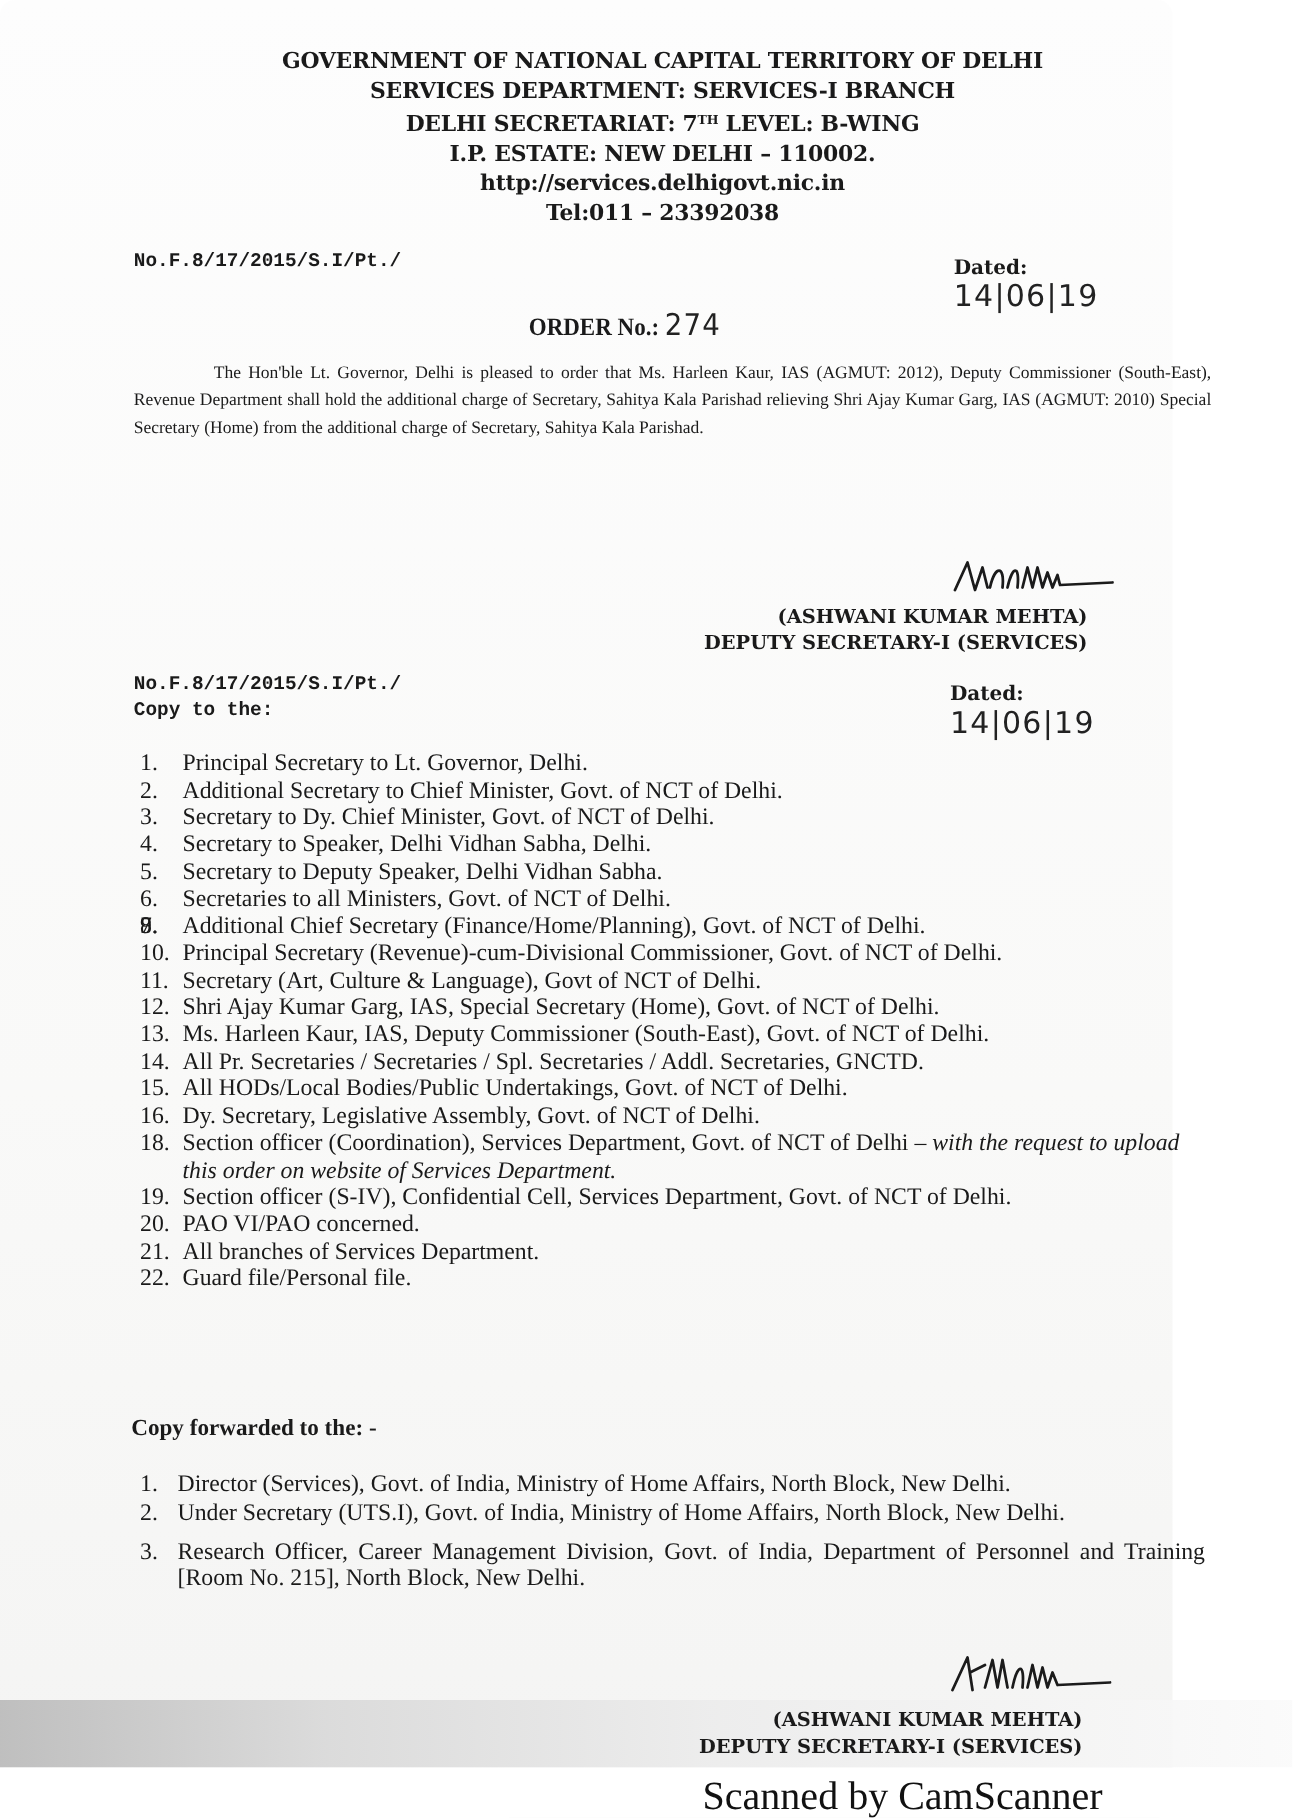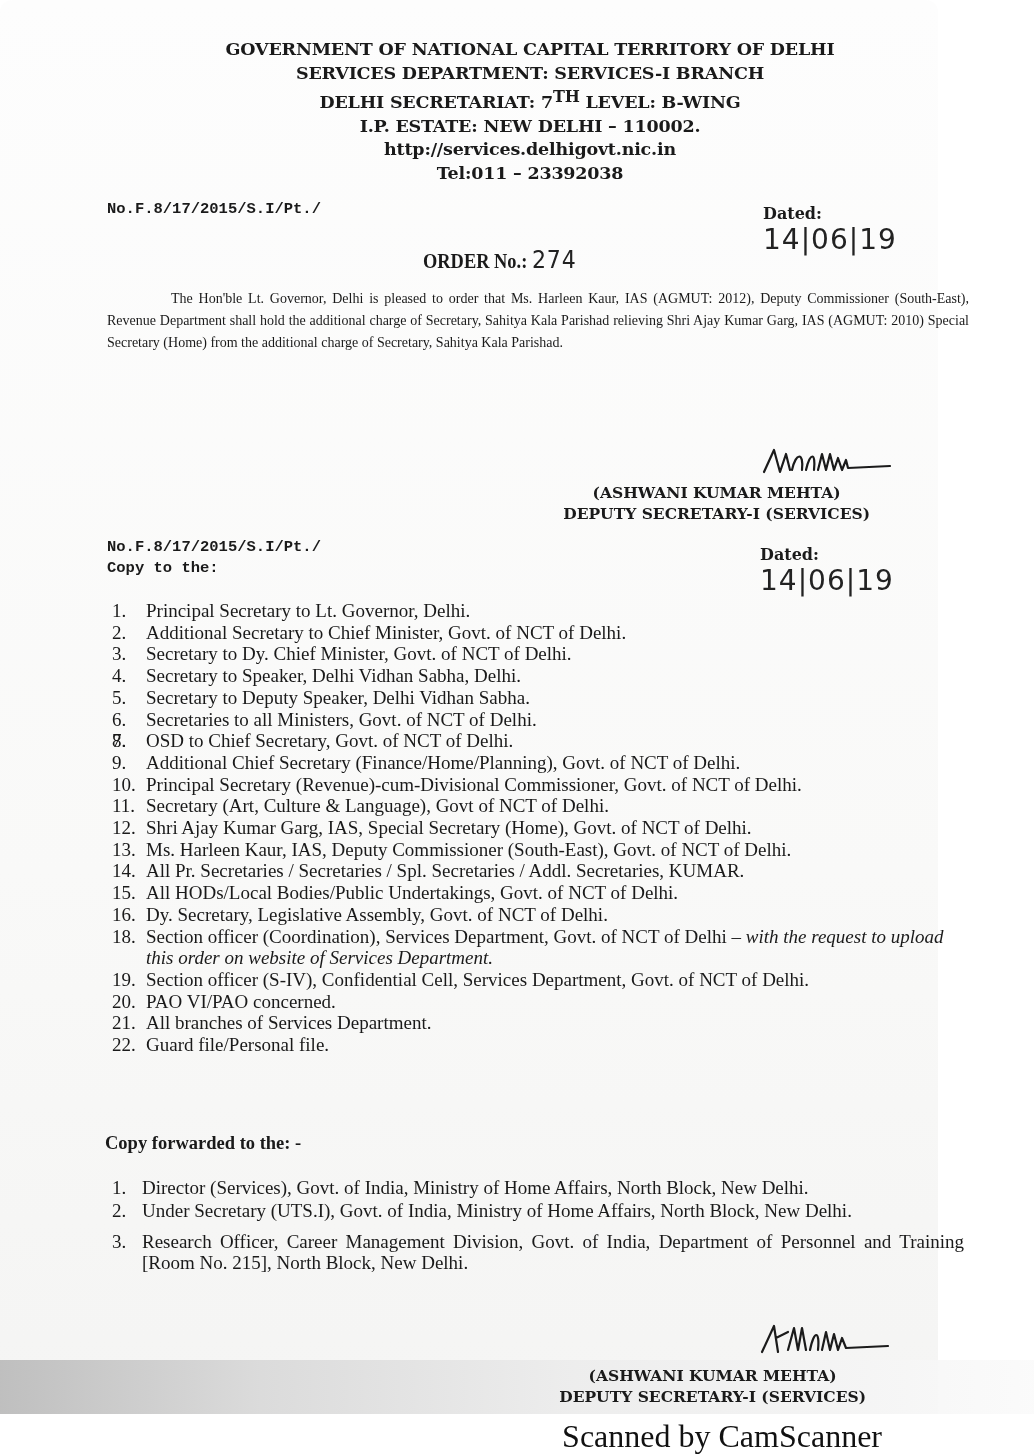--- a/index.html
+++ b/index.html
@@ -12,43 +12,43 @@
     position: absolute; left: 0; top: 0; width: 938px; height: 1454px;
     background: linear-gradient(180deg, #fdfdfd 0%, #f9f9f8 60%, #f4f4f3 100%);
     border-radius: 12px;
   }
   .header {
     position: absolute; top: 38px; left: 0; width: 1060px; text-align: center;
     font-family: "DejaVu Serif", serif; font-weight: bold; font-size: 17.5px; line-height: 23.5px;
     letter-spacing: -0.2px;
   }
   .header div { white-space: nowrap; }
-  .header .sup { font-size: 16px; vertical-align: 6px; }
+  .header .sup { font-size: 10px; vertical-align: 6px; }
   .ref {
     position: absolute; font-family: Liberation Mono, monospace; font-weight: bold; font-size: 15.5px;
   }
   .dated {
     position: absolute; font-family: "DejaVu Serif", serif; font-weight: bold; font-size: 16px;
   }
   .hand {
-    font-family: "DejaVu Sans", sans-serif; font-weight: normal; font-size: 28px;
+    font-family: "DejaVu Sans", sans-serif; font-weight: normal; font-size: 24px;
     letter-spacing: 1px; color: #222;
   }
   .order-title {
     position: absolute; top: 246px; left: 423px;
     font-family: "Liberation Serif", serif; font-weight: bold; font-size: 20px;
     transform: scaleX(0.92); transform-origin: left;
   }
   .para {
     position: absolute; top: 288px; left: 107px; width: 862px;
     font-family: "Liberation Serif", serif; font-size: 14px; line-height: 22px;
     text-align: justify; text-indent: 64px;
   }
   .sig-block {
-    position: absolute; text-align: center;
+    position: absolute; text-align: right;
     font-family: "DejaVu Serif", serif; font-weight: bold; font-size: 15.5px; line-height: 21px;
   }
   .signature { position: absolute; }
   .copy-list {
     position: absolute; left: 112px; top: 600px; width: 860px;
     margin: 0; padding: 0; list-style: none;
     font-family: "Liberation Serif", serif; font-size: 19px; line-height: 21.7px;
   }
   .copy-list li { white-space: nowrap; position: relative; padding-left: 34px; }
   .copy-list li .num { position: absolute; left: 0; }
@@ -124,27 +124,27 @@
   </div>
 
   <ul class="copy-list">
     <li><span class="num">1.</span><span>Principal Secretary to Lt. Governor, Delhi.</span></li>
     <li><span class="num">2.</span><span>Additional Secretary to Chief Minister, Govt. of NCT of Delhi.</span></li>
     <li><span class="num">3.</span><span>Secretary to Dy. Chief Minister, Govt. of NCT of Delhi.</span></li>
     <li><span class="num">4.</span><span>Secretary to Speaker, Delhi Vidhan Sabha, Delhi.</span></li>
     <li><span class="num">5.</span><span>Secretary to Deputy Speaker, Delhi Vidhan Sabha.</span></li>
     <li><span class="num">6.</span><span>Secretaries to all Ministers, Govt. of NCT of Delhi.</span></li>
     <li><span class="num">7.</span></li>
-    <li><span class="num">8.</span><span>OSD to Chief Secretary, Govt. of NCT of Delhi.</span></li>
+    <li><span class="num">8.</span></li>
     <li><span class="num">9.</span><span>Additional Chief Secretary (Finance/Home/Planning), Govt. of NCT of Delhi.</span></li>
     <li><span class="num">10.</span><span>Principal Secretary (Revenue)-cum-Divisional Commissioner, Govt. of NCT of Delhi.</span></li>
     <li><span class="num">11.</span><span>Secretary (Art, Culture &amp; Language), Govt of NCT of Delhi.</span></li>
     <li><span class="num">12.</span><span>Shri Ajay Kumar Garg, IAS, Special Secretary (Home), Govt. of NCT of Delhi.</span></li>
     <li><span class="num">13.</span><span>Ms. Harleen Kaur, IAS, Deputy Commissioner (South-East), Govt. of NCT of Delhi.</span></li>
-    <li><span class="num">14.</span><span>All Pr. Secretaries / Secretaries / Spl. Secretaries / Addl. Secretaries, KUMAR.</span></li>
+    <li><span class="num">14.</span><span>All Pr. Secretaries / Secretaries / Spl. Secretaries / Addl. Secretaries, GNCTD.</span></li>
     <li><span class="num">15.</span><span>All HODs/Local Bodies/Public Undertakings, Govt. of NCT of Delhi.</span></li>
     <li><span class="num">16.</span><span>Dy. Secretary, Legislative Assembly, Govt. of NCT of Delhi.</span></li>
     <li class="wrap"><span class="num">18.</span><span>Section officer (Coordination), Services Department, Govt. of NCT of Delhi –</span> <span class="ital">with the request to upload this order on website of Services Department.</span></li>
     <li><span class="num">19.</span><span>Section officer (S-IV), Confidential Cell, Services Department, Govt. of NCT of Delhi.</span></li>
     <li><span class="num">20.</span><span>PAO VI/PAO concerned.</span></li>
     <li><span class="num">21.</span><span>All branches of Services Department.</span></li>
     <li><span class="num">22.</span><span>Guard file/Personal file.</span></li>
   </ul>
 
   <div class="fwd-title">Copy forwarded to the: -</div>

